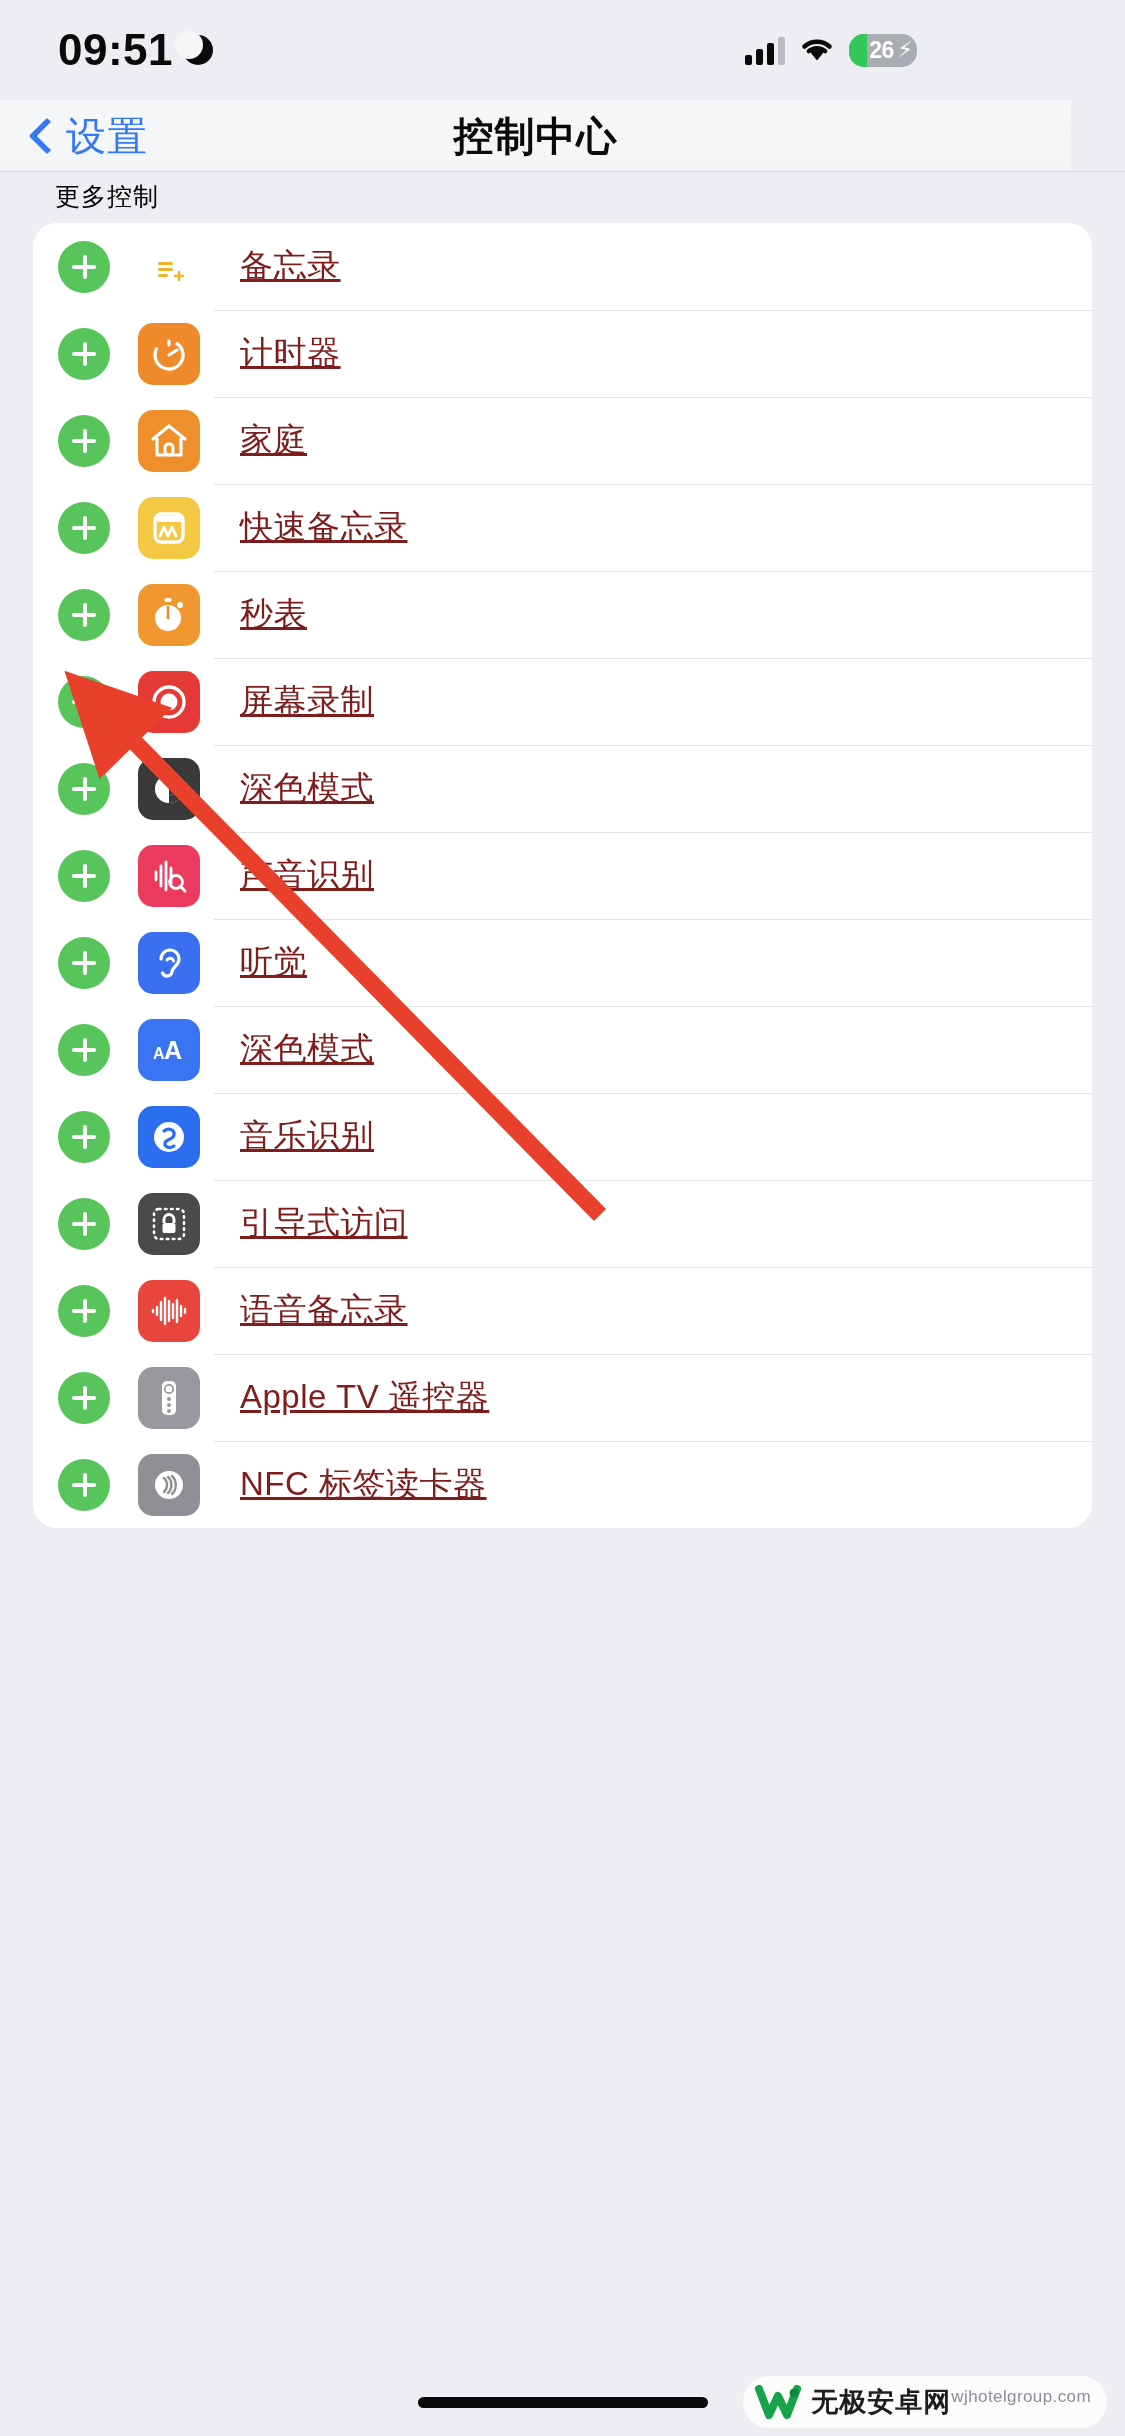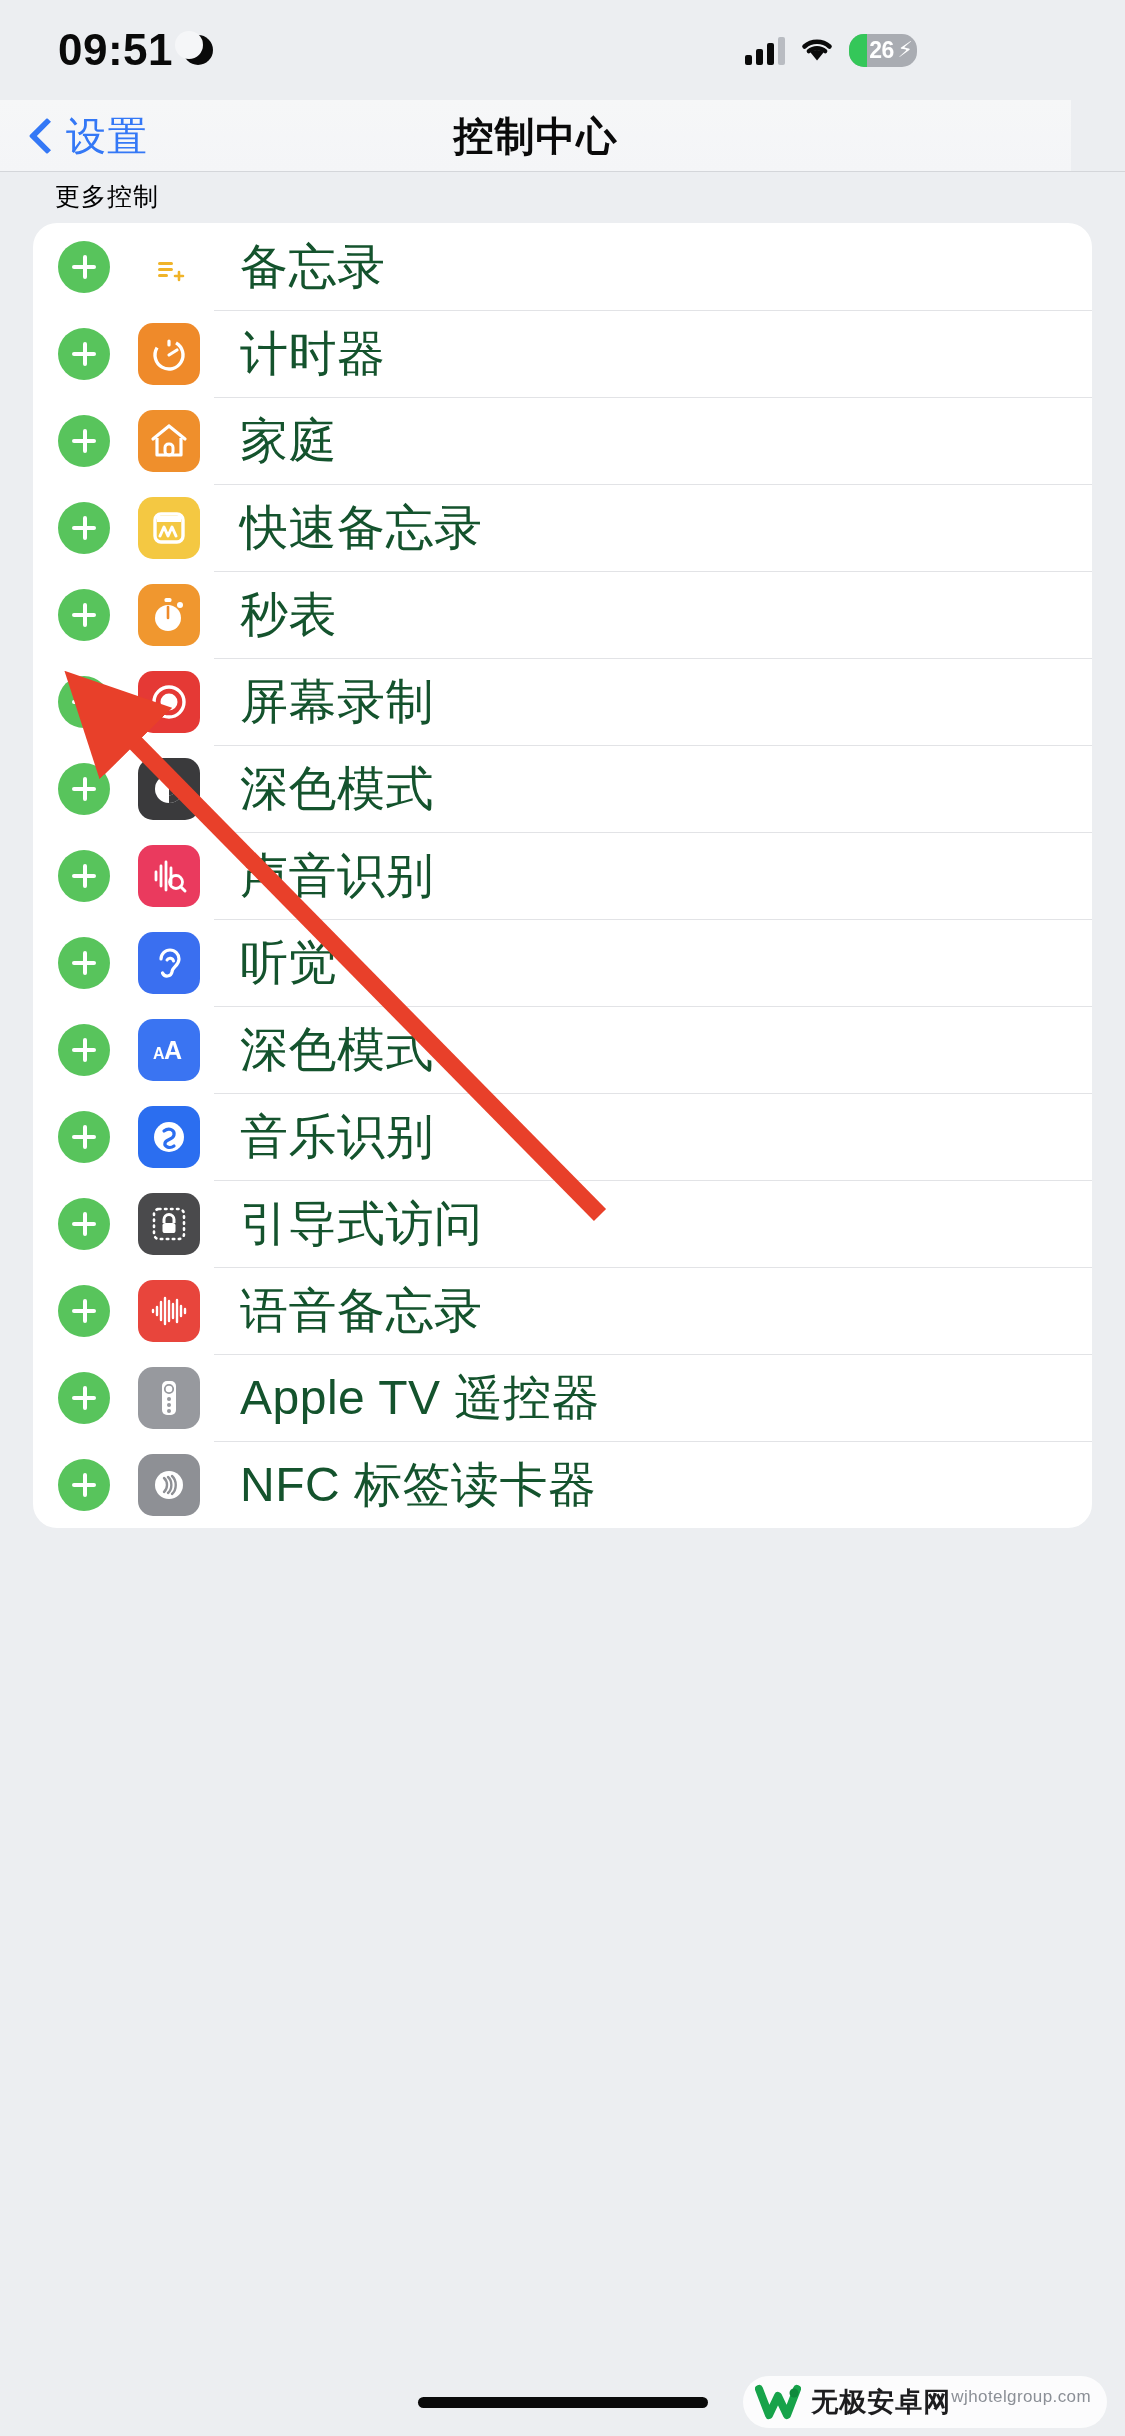--- a/index.html
+++ b/index.html
@@ -102,21 +102,21 @@
   .plus::before, .plus::after{
     content:""; position:absolute; background:#ffffff; border-radius:2px;
   }
   .plus::before{ left:14px; top:24.5px; width:24px; height:4px; }
   .plus::after { top:14px; left:24.5px; height:24px; width:4px; }
   .appicon {
     flex:none; width:62px; height:62px; border-radius:15px; margin-right:40px;
     display:flex; align-items:center; justify-content:center; color:#fff;
   }
   .appicon svg { display:block; }
-  .row-label { font-size:48px; color:#14532d; letter-spacing:0.5px; }
+  .row-label { font-size:33px; color:#7f1d1d; letter-spacing:0.5px;text-decoration:underline; }
 
   
   .arrow-layer { position:absolute; inset:0; pointer-events:none; }
 
   
   .home-ind {
     position:absolute; bottom:28px; left:50%; transform:translateX(-50%);
     width:290px; height:11px; border-radius:6px; background:#0a0a0a;
   }
 

